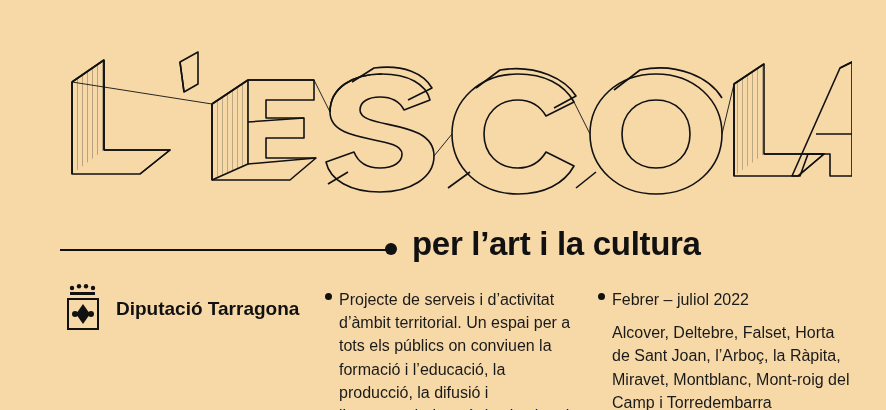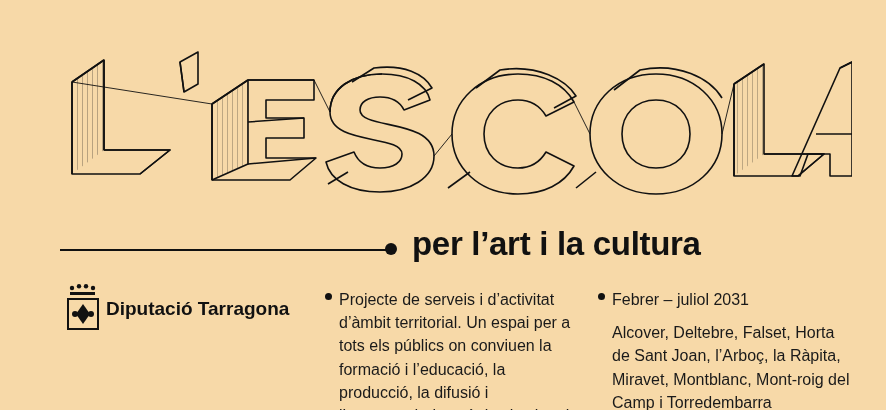--- a/index.html
+++ b/index.html
@@ -69,20 +69,21 @@
     letter-spacing: -0.3px;
     white-space: nowrap;
   }
   
   .logo-block {
     position: absolute;
     left: 62px;
     top: 283px;
     display: flex;
     align-items: center;
+    gap: 10px;
   }
   .logo-mark {
     width: 44px;
     height: 52px;
     position: relative;
   }
   .logo-mark svg { display: block; }
   .logo-text {
     font-size: 19px;
     font-weight: bold;
@@ -226,18 +227,18 @@
   </div>
 
   <div class="col col-1">
     <div class="bullet"></div>
     <div class="col-body">Projecte de serveis i d’activitat d’àmbit territorial. Un espai per a tots els públics on conviuen la formació i l’educació, la producció, la difusió i l’emprenedoria artística i cultural contemporània.</div>
   </div>
 
   <div class="col col-2">
     <div class="bullet"></div>
     <div class="col-body">
-      <div class="sub">Febrer – juliol 2031</div>
+      <div class="sub">Febrer – juliol 2022</div>
       <div class="list">Alcover, Deltebre, Falset, Horta de Sant Joan, l’Arboç, la Ràpita, Miravet, Montblanc, Mont-roig del Camp i Torredembarra</div>
     </div>
   </div>
 
 </div>
 
 </body></html>

